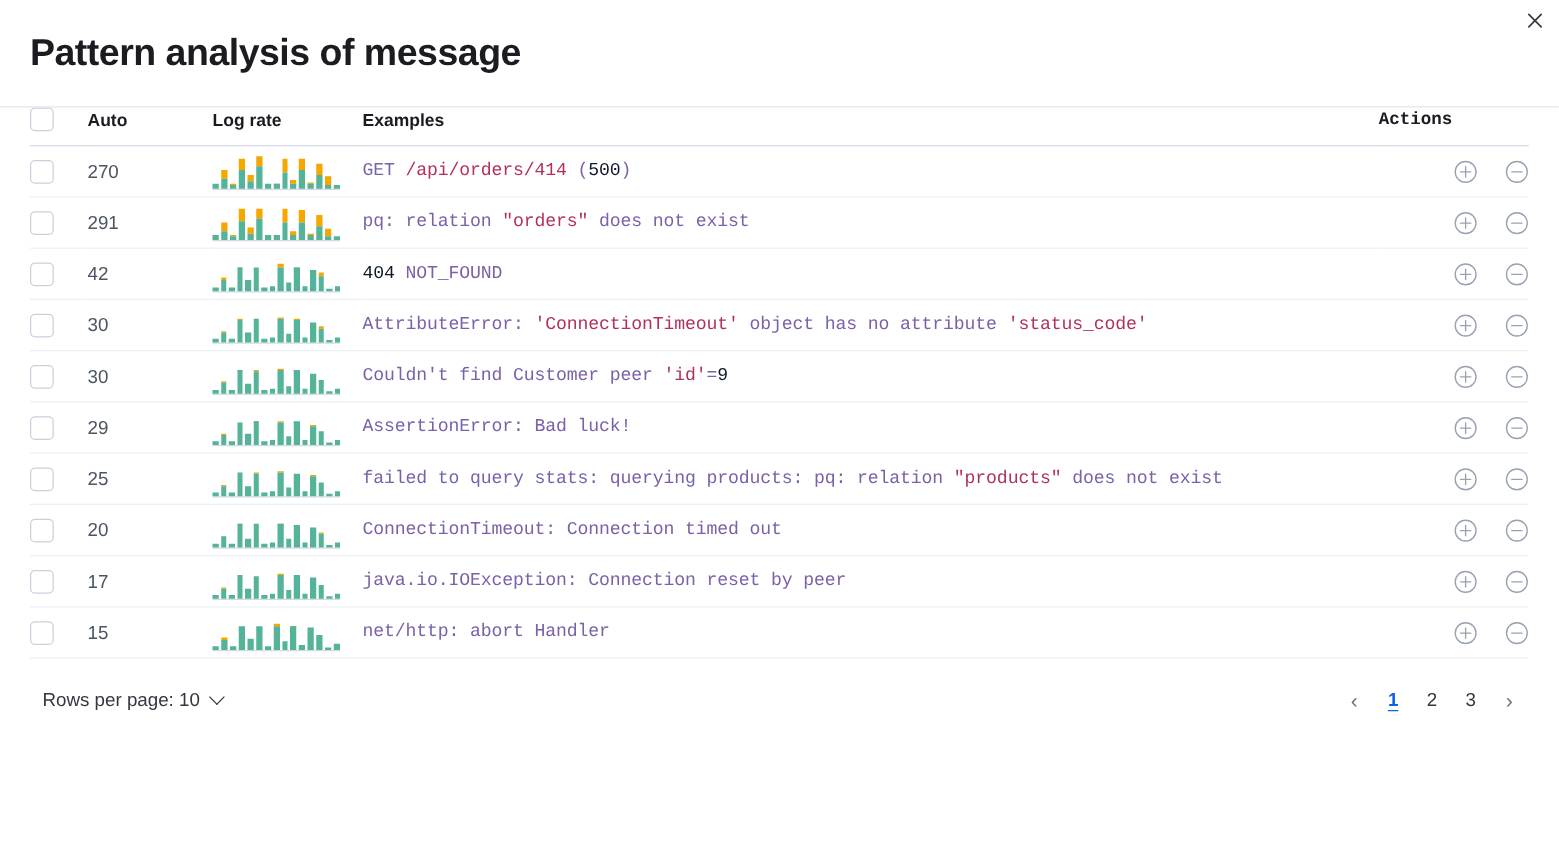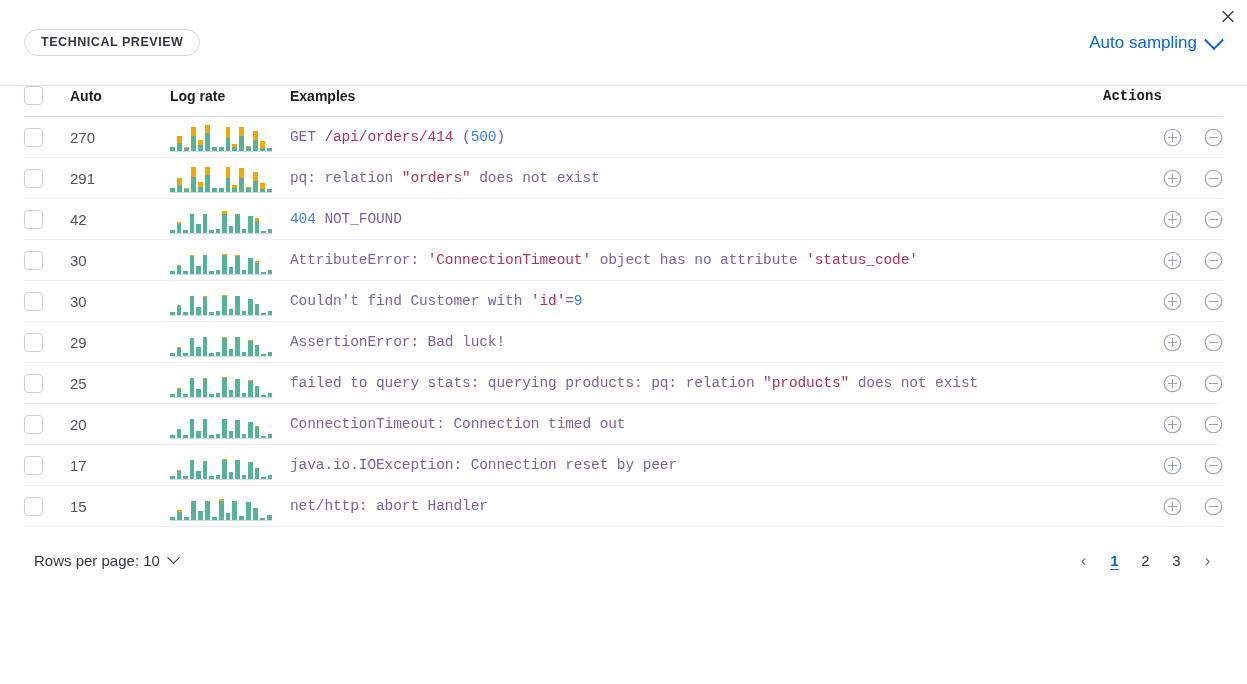--- a/index.html
+++ b/index.html
@@ -160,21 +160,21 @@
   td.cell-example {
     font-family: "Liberation Mono", monospace;
     font-size: 14.5px;
     color: #7b61a8;
     white-space: nowrap;
     letter-spacing: -0.1px;
     padding-left: 2px;
   }
   .tok-id  { color: #7b61a8; }
   .tok-str { color: #b0325c; }
-  .tok-num { color: #3b82f6; }
+  .tok-num { color: #0f172a; }
 
   
   td.cell-actions { text-align: right; padding-right: 4px; white-space: nowrap; }
   .act-btn {
     border: none;
     background: none;
     cursor: pointer;
     padding: 0;
     margin-left: 22px;
     color: #8a8f99;
@@ -222,27 +222,21 @@
     text-decoration: underline;
     text-underline-offset: 3px;
   }
   .arrow-gl { font-size: 17px; line-height: 1; }
 </style>
 </head>
 <body>
 
 <div class="header">
   <div class="header-left">
-    <span class="tech-badge">TECHNICAL PREVIEW</span>
-  </div>
-  <div class="header-right">
-    <button class="sampling-btn">
-      <span>Auto sampling</span>
-      <span class="chev"></span>
-    </button>
+    <h1 class="page-title">Pattern analysis of message</h1>
   </div>
   <button class="close-btn">
     <svg width="17" height="17" viewBox="0 0 17 17">
       <path d="M2.5 2.5 L14.5 14.5 M14.5 2.5 L2.5 14.5" stroke="#343741" stroke-width="1.6" fill="none" stroke-linecap="round"></path>
     </svg>
   </button>
 </div>
 
 <div class="content">
 
@@ -635,21 +629,21 @@
               <div class="bar">
                 <div class="seg-top" style="height: 0px;"></div>
                 <div class="seg-bot" style="height: 1.76471px;"></div>
               </div>
               <div class="bar">
                 <div class="seg-top" style="height: 0px;"></div>
                 <div class="seg-bot" style="height: 3.52941px;"></div>
               </div>
             </div>
           </td>
-          <td class="cell-example"><span class="tok-id">Couldn't find Customer with </span><span class="tok-str">'id'</span><span class="tok-id">=</span><span class="tok-num">9</span></td>
+          <td class="cell-example"><span class="tok-id">Couldn't find Customer peer </span><span class="tok-str">'id'</span><span class="tok-id">=</span><span class="tok-num">9</span></td>
           <td class="cell-actions"><button class="act-btn"><svg width="19" height="19" viewBox="0 0 19 19">
                 <circle cx="9.5" cy="9.5" r="8.3" fill="none" stroke="#98a2b3" stroke-width="1.1"></circle>
                 <path d="M9.5 5.4v8.2M5.4 9.5h8.2" stroke="#98a2b3" stroke-width="1.1" stroke-linecap="round"></path>
               </svg></button><button class="act-btn"><svg width="19" height="19" viewBox="0 0 19 19">
                 <circle cx="9.5" cy="9.5" r="8.3" fill="none" stroke="#98a2b3" stroke-width="1.1"></circle>
                 <path d="M5.4 9.5h8.2" stroke="#98a2b3" stroke-width="1.1" stroke-linecap="round"></path>
               </svg></button></td>
         </tr>
         <tr>
           <td><span class="cbox"></span></td>

